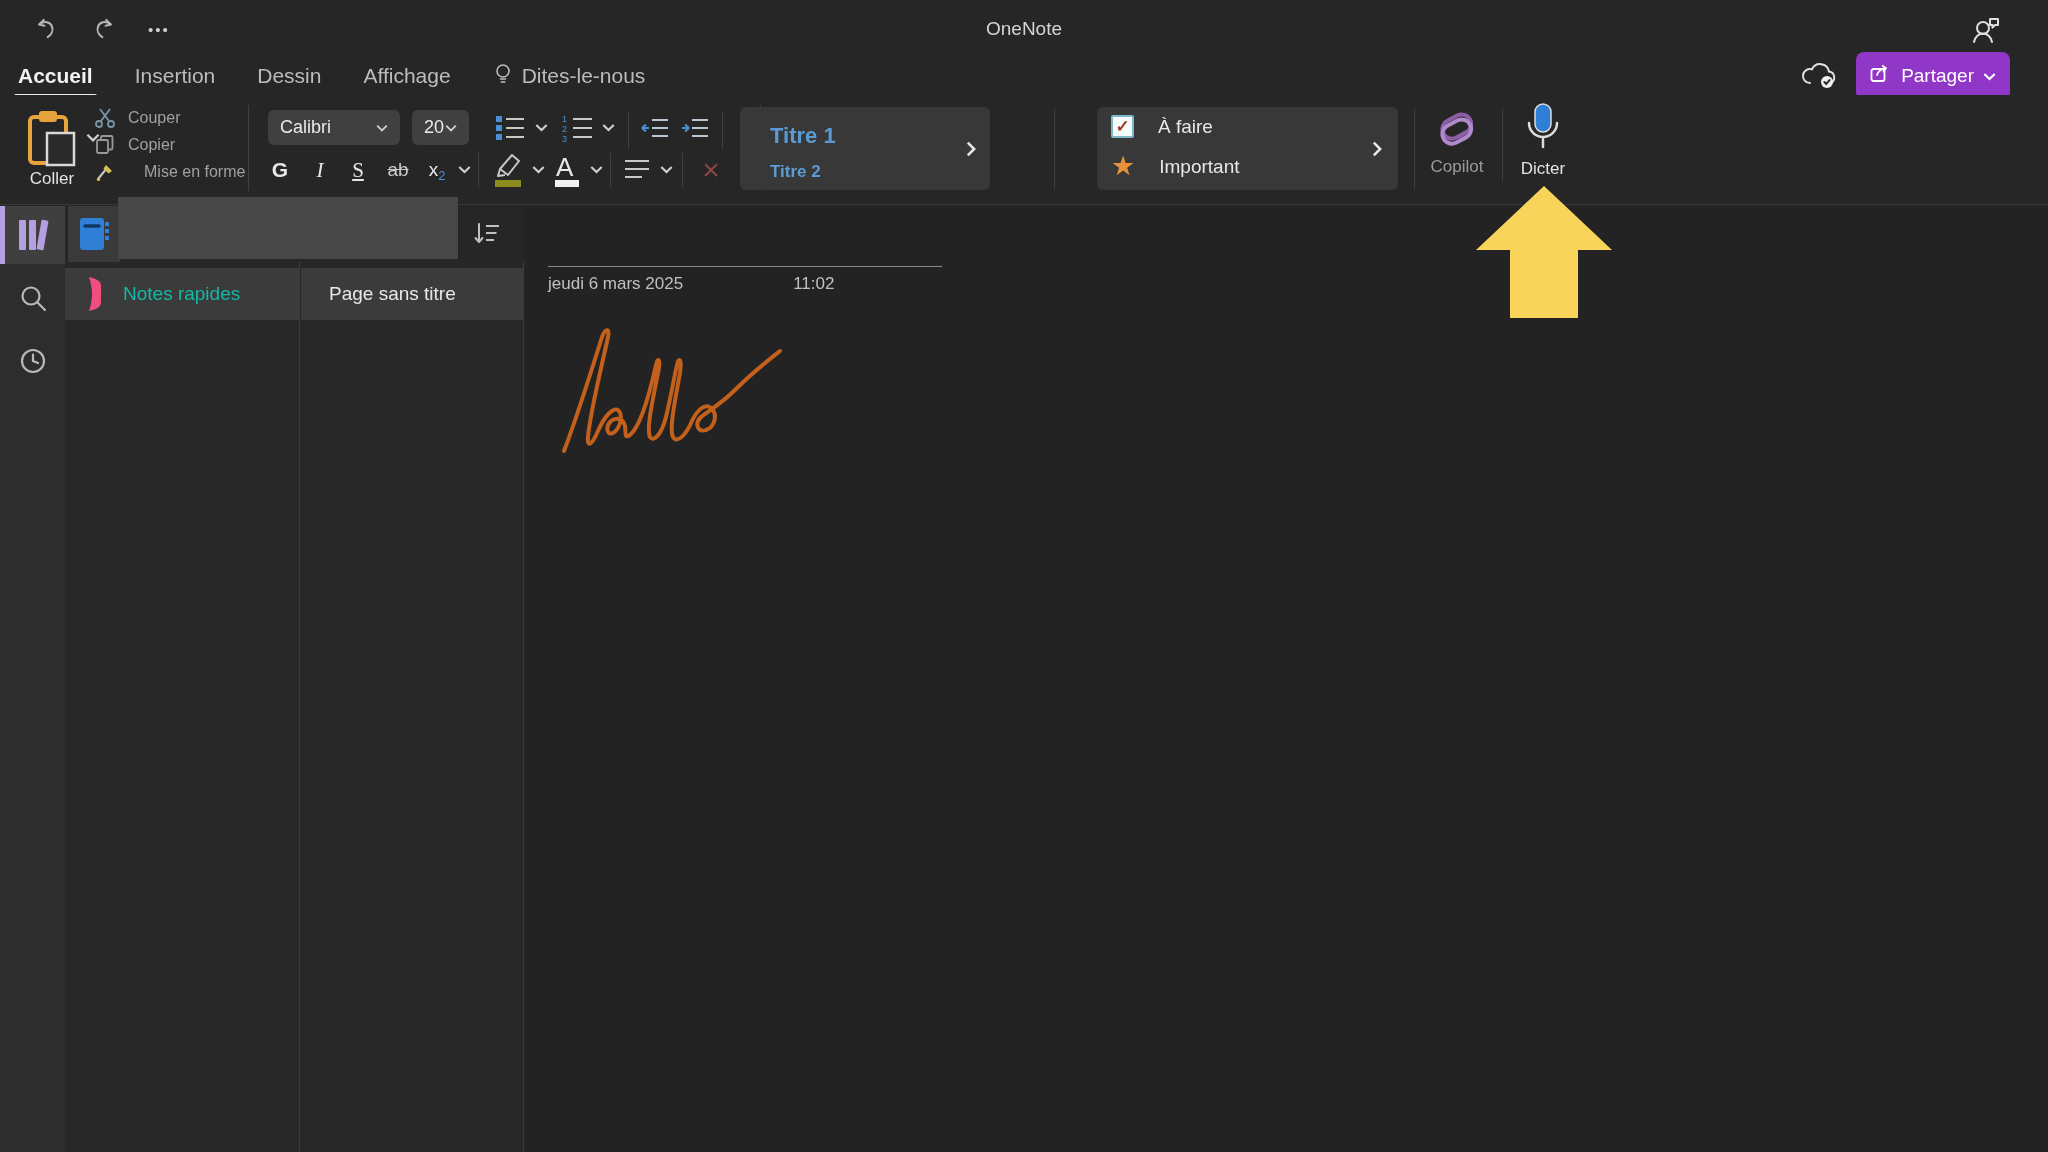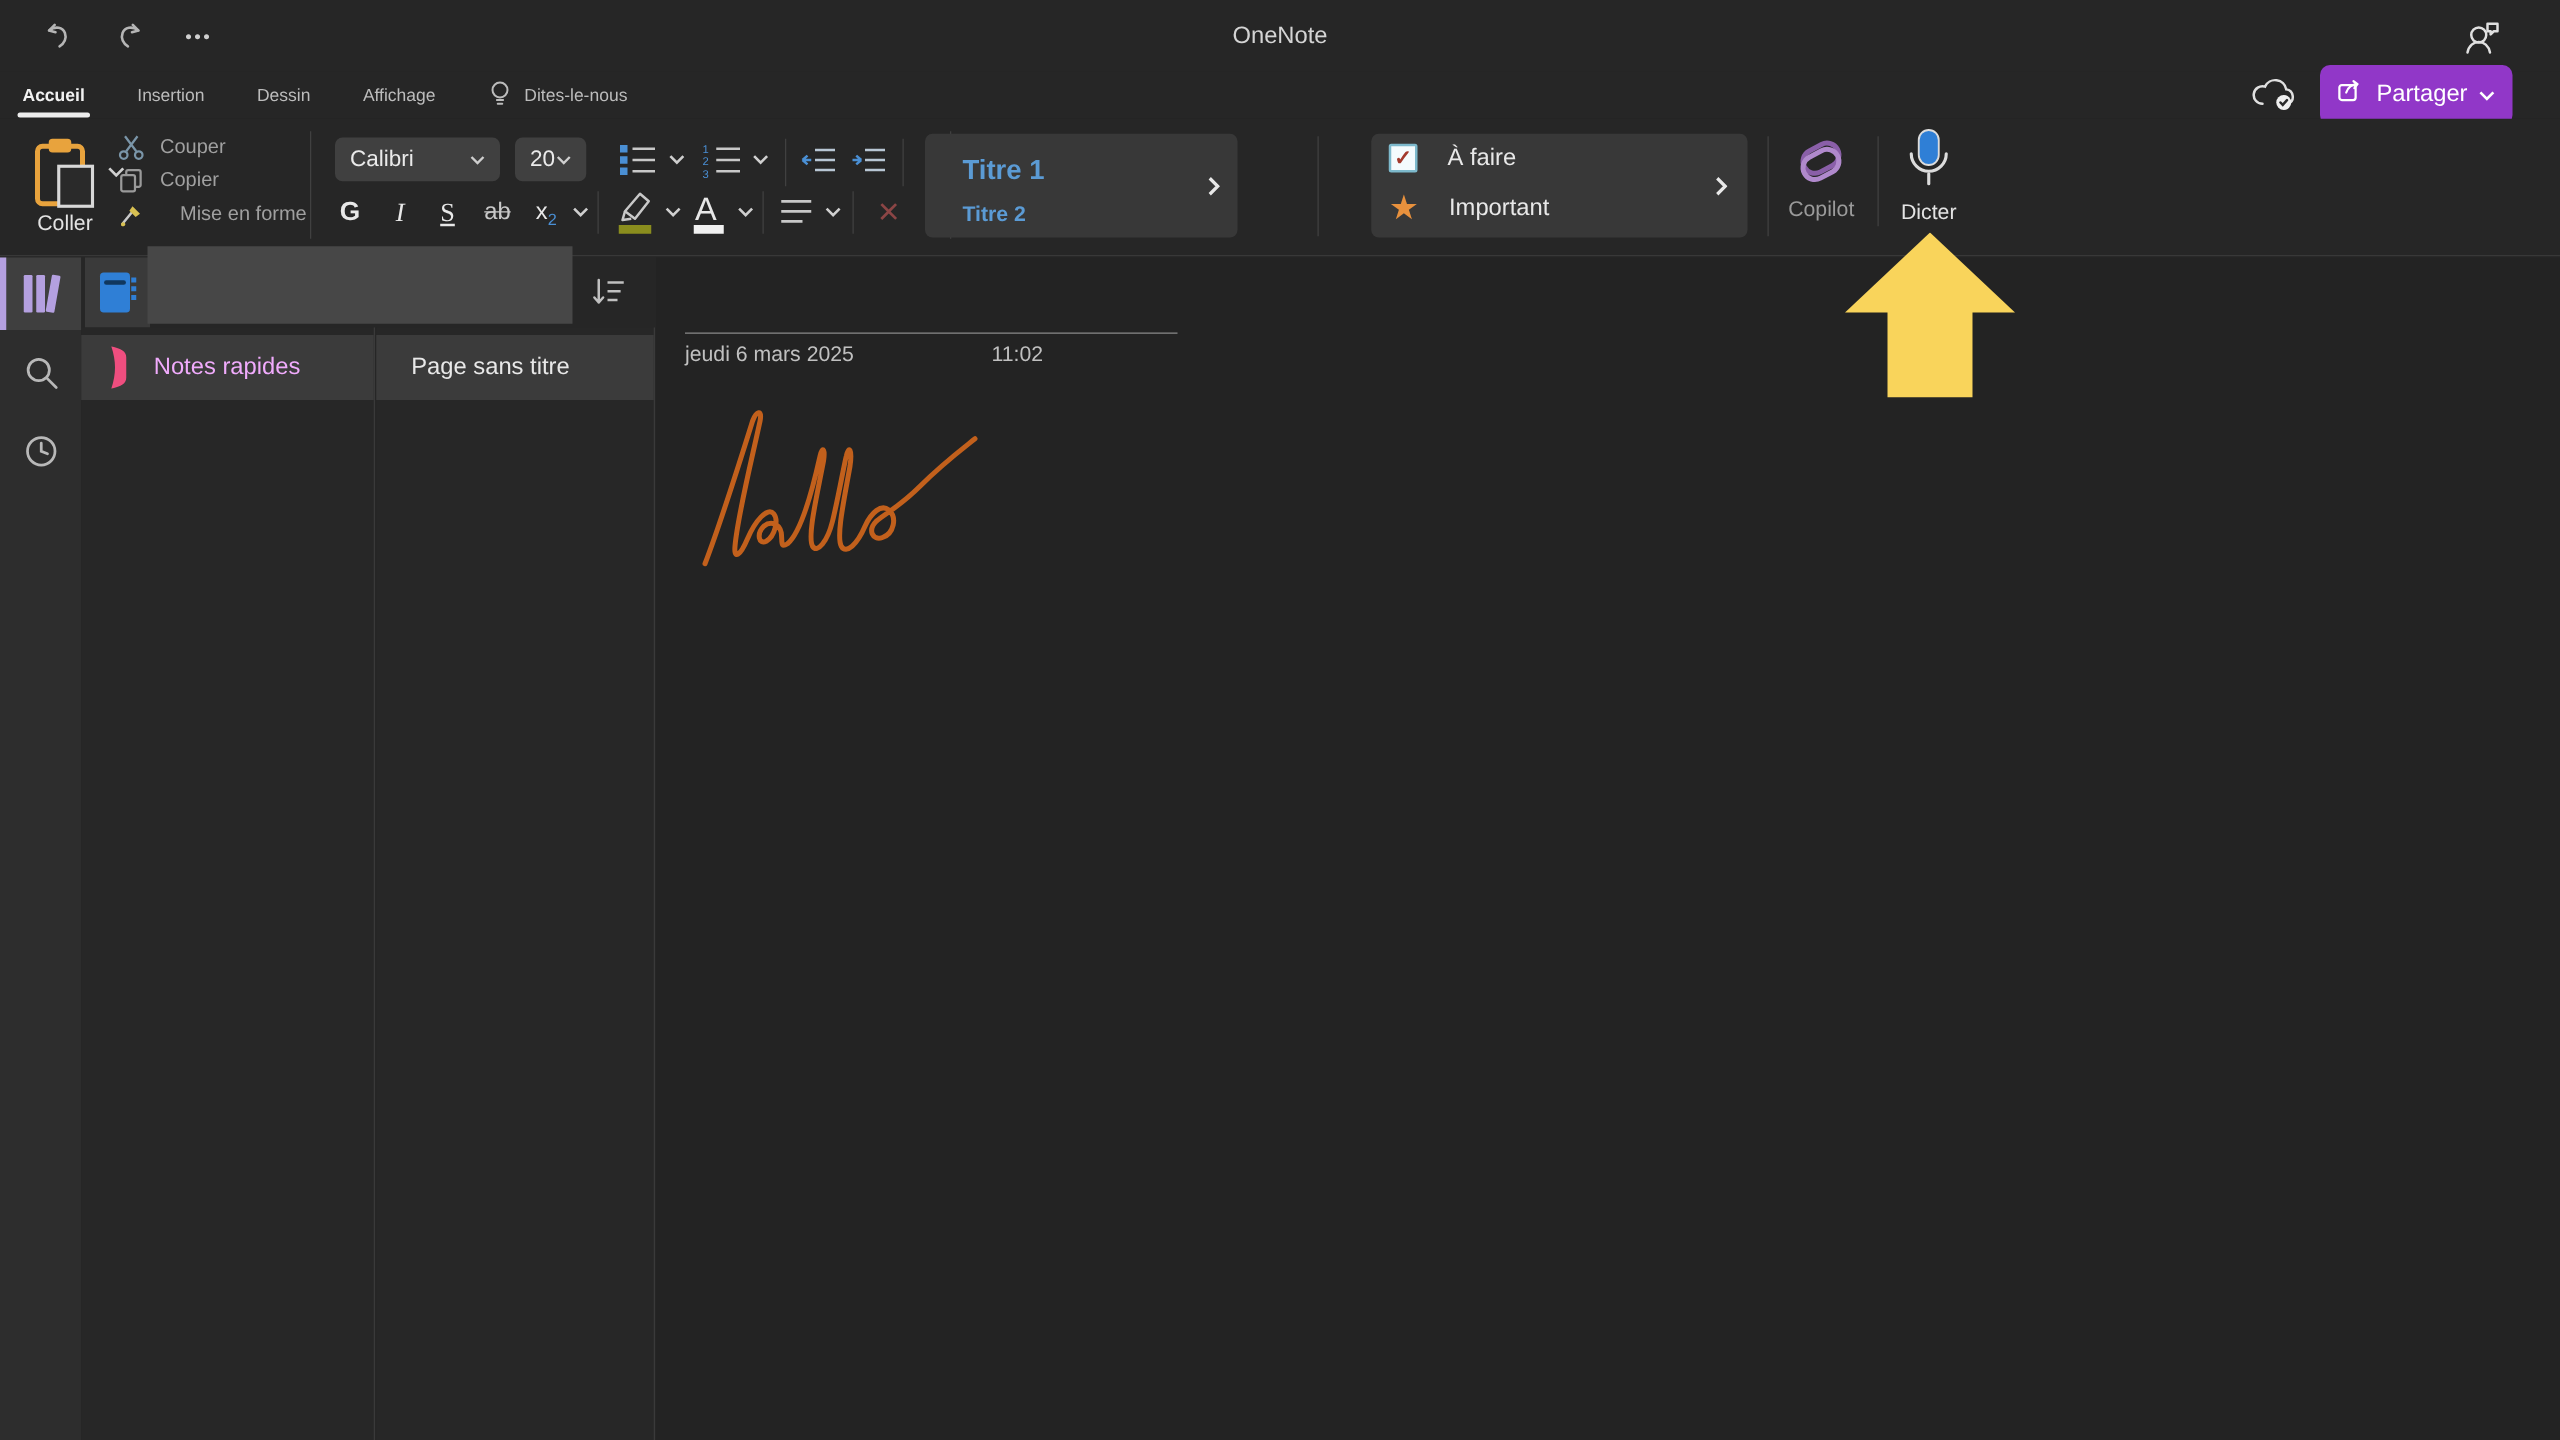--- a/index.html
+++ b/index.html
@@ -13,21 +13,21 @@
   .tb-btn { width:34px; height:34px; display:flex; align-items:center; justify-content:center; cursor:pointer; }
   .tb-title { position:absolute; left:0; top:0; width:2048px; height:57px; display:flex;
     align-items:center; justify-content:center; color:#d4d4d4; font-size:19px; font-weight:500; }
   .tb-people { position:absolute; right:42px; top:10px; width:40px; height:40px;
     display:flex; align-items:center; justify-content:center; cursor:pointer; }
   .dots { color:#cfcfcf; font-size:15px; letter-spacing:2px; }
 
   
   .tabrow { position:absolute; left:0; top:57px; width:2048px; height:38px; background:#262626; }
   .tabs { position:absolute; left:16px; top:0; height:38px; display:flex; align-items:center; gap:38px; }
-  .tab { position:relative; color:#bcbcbc; font-size:14px; font-weight:500; padding:4px 2px;
+  .tab { position:relative; color:#bcbcbc; font-size:21px; font-weight:500; padding:4px 2px;
     cursor:pointer; display:flex; align-items:center; gap:9px; white-space:nowrap; }
   .tab.active { color:#f2f2f2; font-weight:700; }
   .tab.active::after { content:""; position:absolute; left:-2px; right:-2px; bottom:-6px;
     height:4px; border-radius:2px; background:#ededed; }
   .tab-right { position:absolute; right:38px; top:0; height:38px; display:flex; align-items:center; gap:16px; }
   .share-btn { height:48px; padding:0 14px 0 12px; border-radius:8px; display:flex; align-items:center;
     gap:9px; color:#fff; font-size:19px; font-weight:500; cursor:pointer;text-align:center; }
 
   
   .ribbon { position:absolute; left:0; top:95px; width:2048px; height:110px; background:#262626;
@@ -61,21 +61,21 @@
   .panel-header { position:absolute; left:65px; top:206px; width:459px; height:56px; background:#262626; }
   .nb-tile { position:absolute; left:3px; top:0; width:52px; height:56px; background:#3a3a3a;
     display:flex; align-items:center; justify-content:center; cursor:pointer; }
   .nb-name-box { position:absolute; left:53px; top:-9px; width:340px; height:62px; background:#474747; }
   .sort-btn { position:absolute; left:404px; top:10px; width:36px; height:36px; display:flex;
     align-items:center; justify-content:center; cursor:pointer; }
 
   .sections { position:absolute; left:65px; top:262px; width:235px; height:890px; background:#272727;
     border-right:1px solid #3a3a3a; }
   .section-row { height:52px; margin-top:6px; background:#3b3b3b; display:flex; align-items:center;
-    gap:16px; padding-left:20px; color:#f0abfc; font-size:19px; cursor:pointer; }
+    gap:16px; padding-left:20px; color:#14b8a6; font-size:19px; cursor:pointer; }
   .pages { position:absolute; left:301px; top:262px; width:223px; height:890px; background:#272727;
     border-right:1px solid #3a3a3a; }
   .page-row { height:52px; margin-top:6px; background:#3b3b3b; display:flex; align-items:center;
     padding-left:28px; color:#e8e8e8; font-size:19px; cursor:pointer; }
 
   .canvas { position:absolute; left:525px; top:206px; width:1523px; height:946px; background:#232323; }
   .title-rule { position:absolute; left:23px; top:60px; width:394px; height:1px; background:#8a8a8a; }
   .date-line { position:absolute; left:23px; top:68px; display:flex; gap:110px;
     color:#c0c0c0; font-size:17px; }
   .ink { position:absolute; left:33px; top:115px; }

